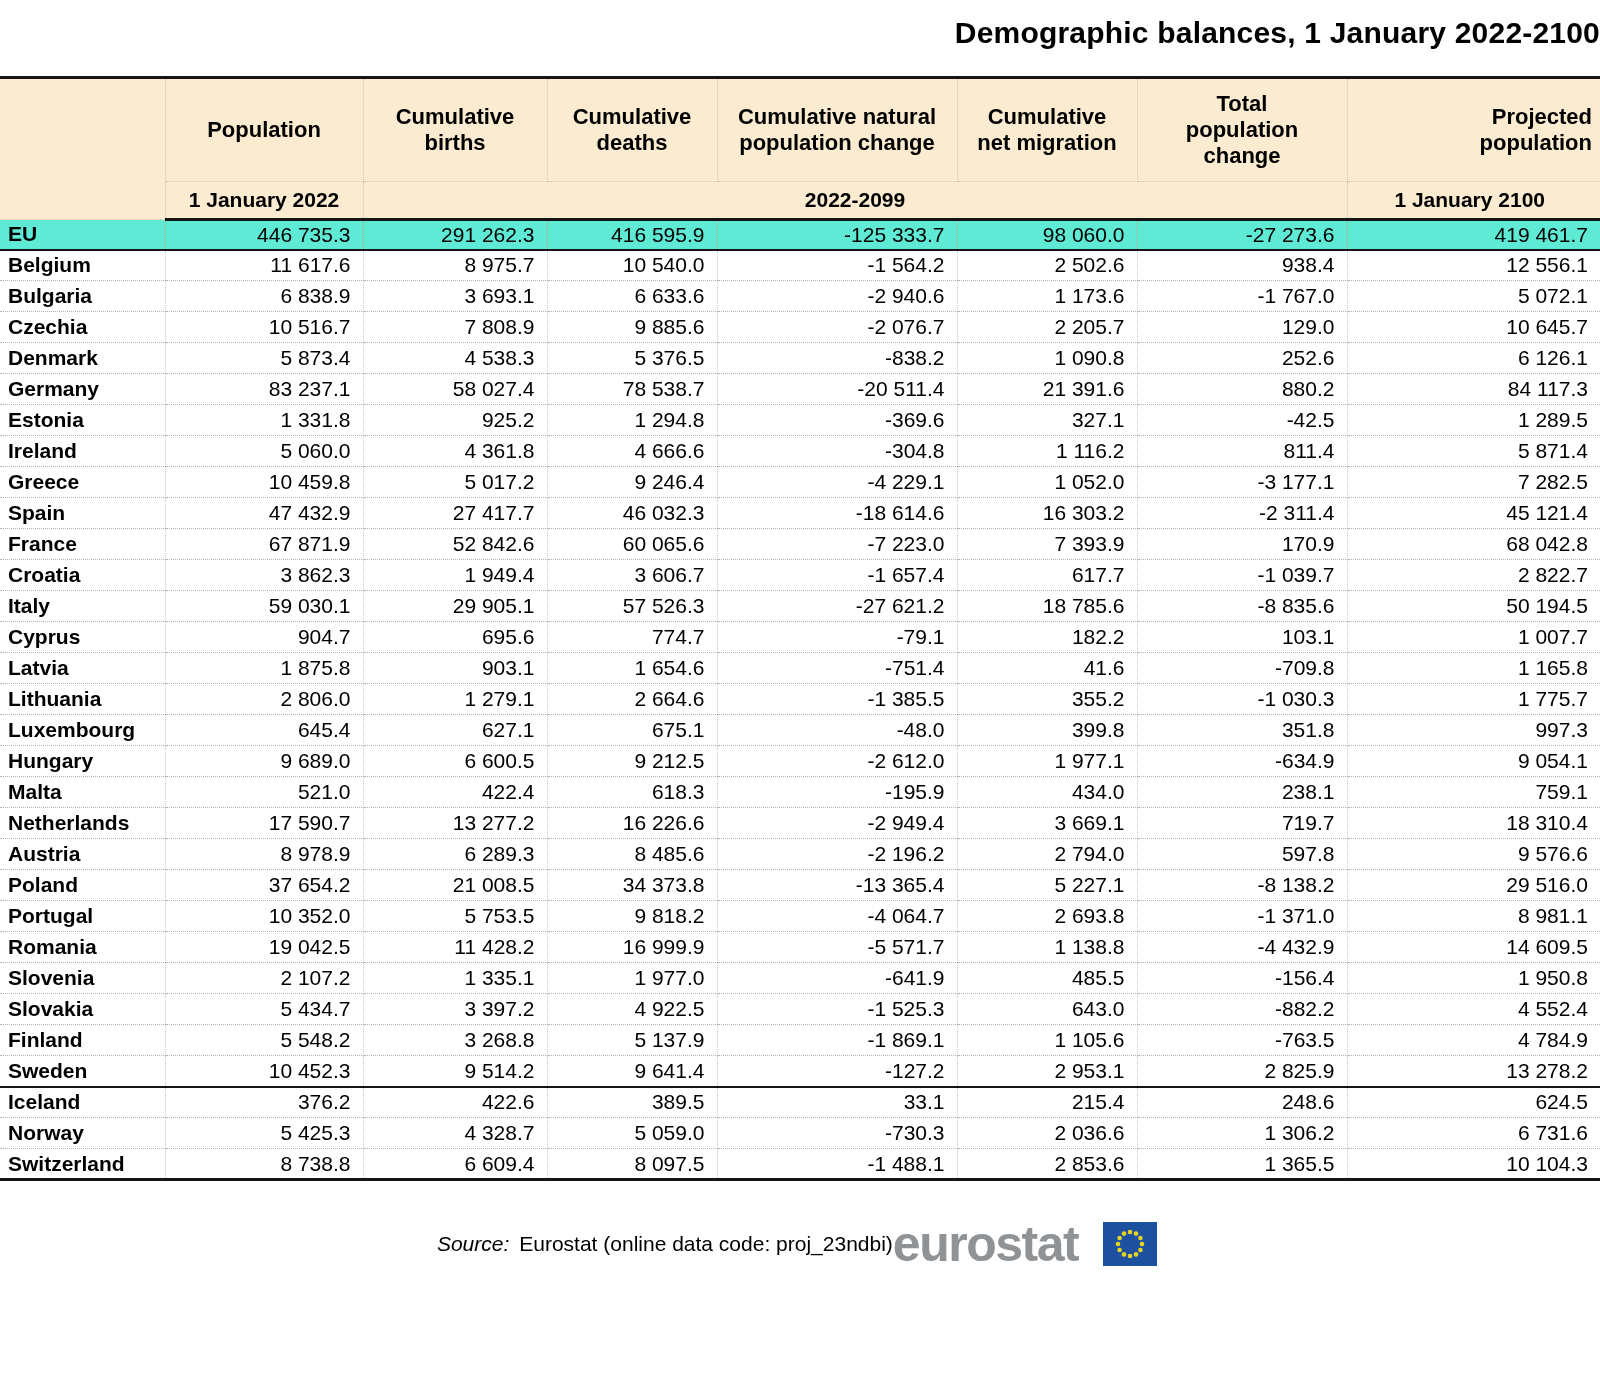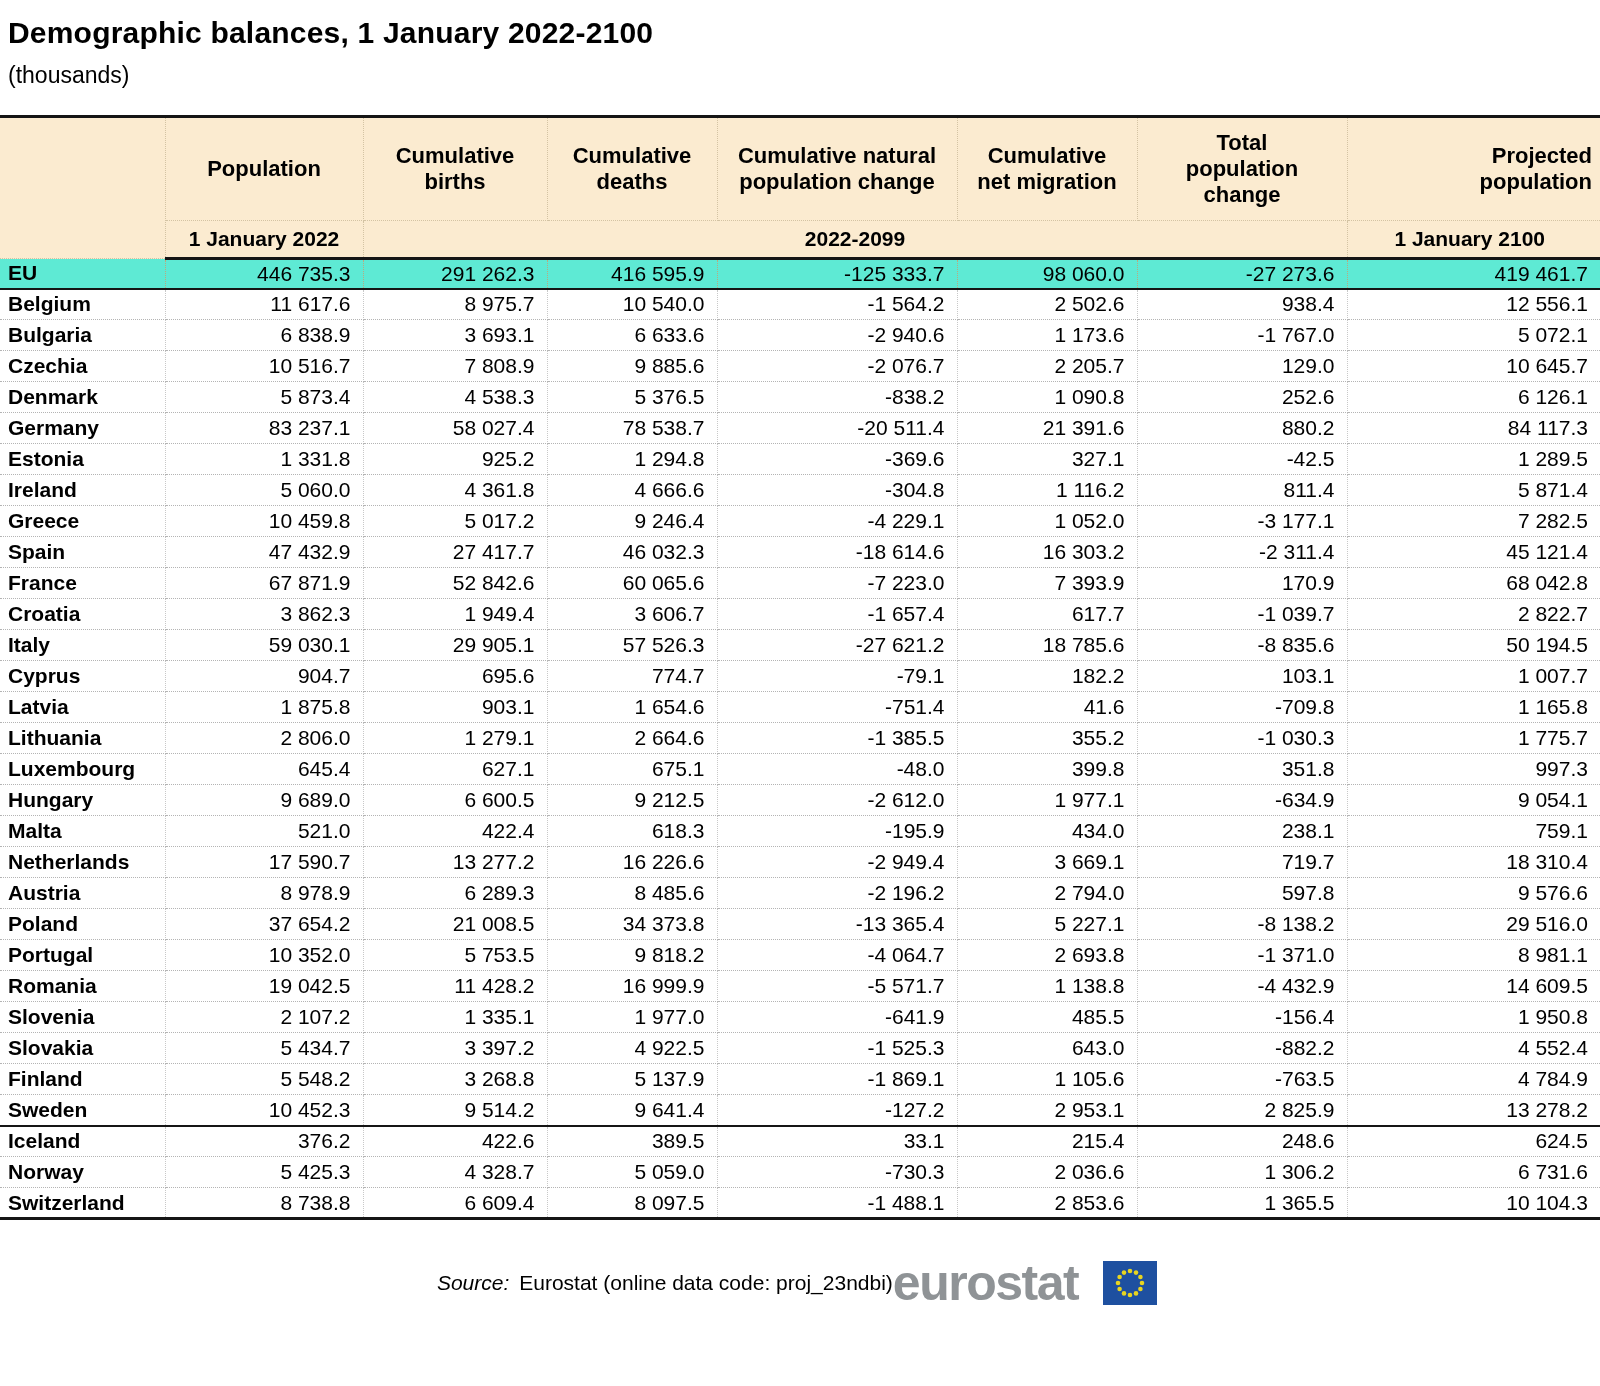--- a/index.html
+++ b/index.html
@@ -8,20 +8,21 @@
     width: 1600px; height: 1386px;
     font-family: "Liberation Sans", sans-serif;
     color: #000;
     position: relative;
     overflow: hidden;
   }
   .title {
     font-size: 30px; font-weight: bold;
     margin: 16px 0 0 8px;
     letter-spacing: 0.2px;
+    text-align: right;
   }
   .subtitle {
     font-size: 23px; font-weight: normal;
     margin: 12px 0 0 8px;
   }
   table.demo-table {
     margin-top: 26px;
     width: 1600px;
     border-collapse: collapse;
     table-layout: fixed;
@@ -76,21 +77,20 @@
     font-size: 50px; font-weight: bold; letter-spacing: -1.5px;
     color: #8F9396; line-height: 1;
   }
   .logo-flag { display: block; }
 </style>
 </head>
 <body>
 
 <div class="page">
   <div class="title">Demographic balances, 1 January 2022-2100</div>
-  <div class="subtitle">(thousands)</div>
 
   <table class="demo-table">
     <colgroup>
       <col style="width:165px">
         <col style="width:198px">
         <col style="width:184px">
         <col style="width:170px">
       <col style="width:240px">
         <col style="width:180px">
         <col style="width:210px">

